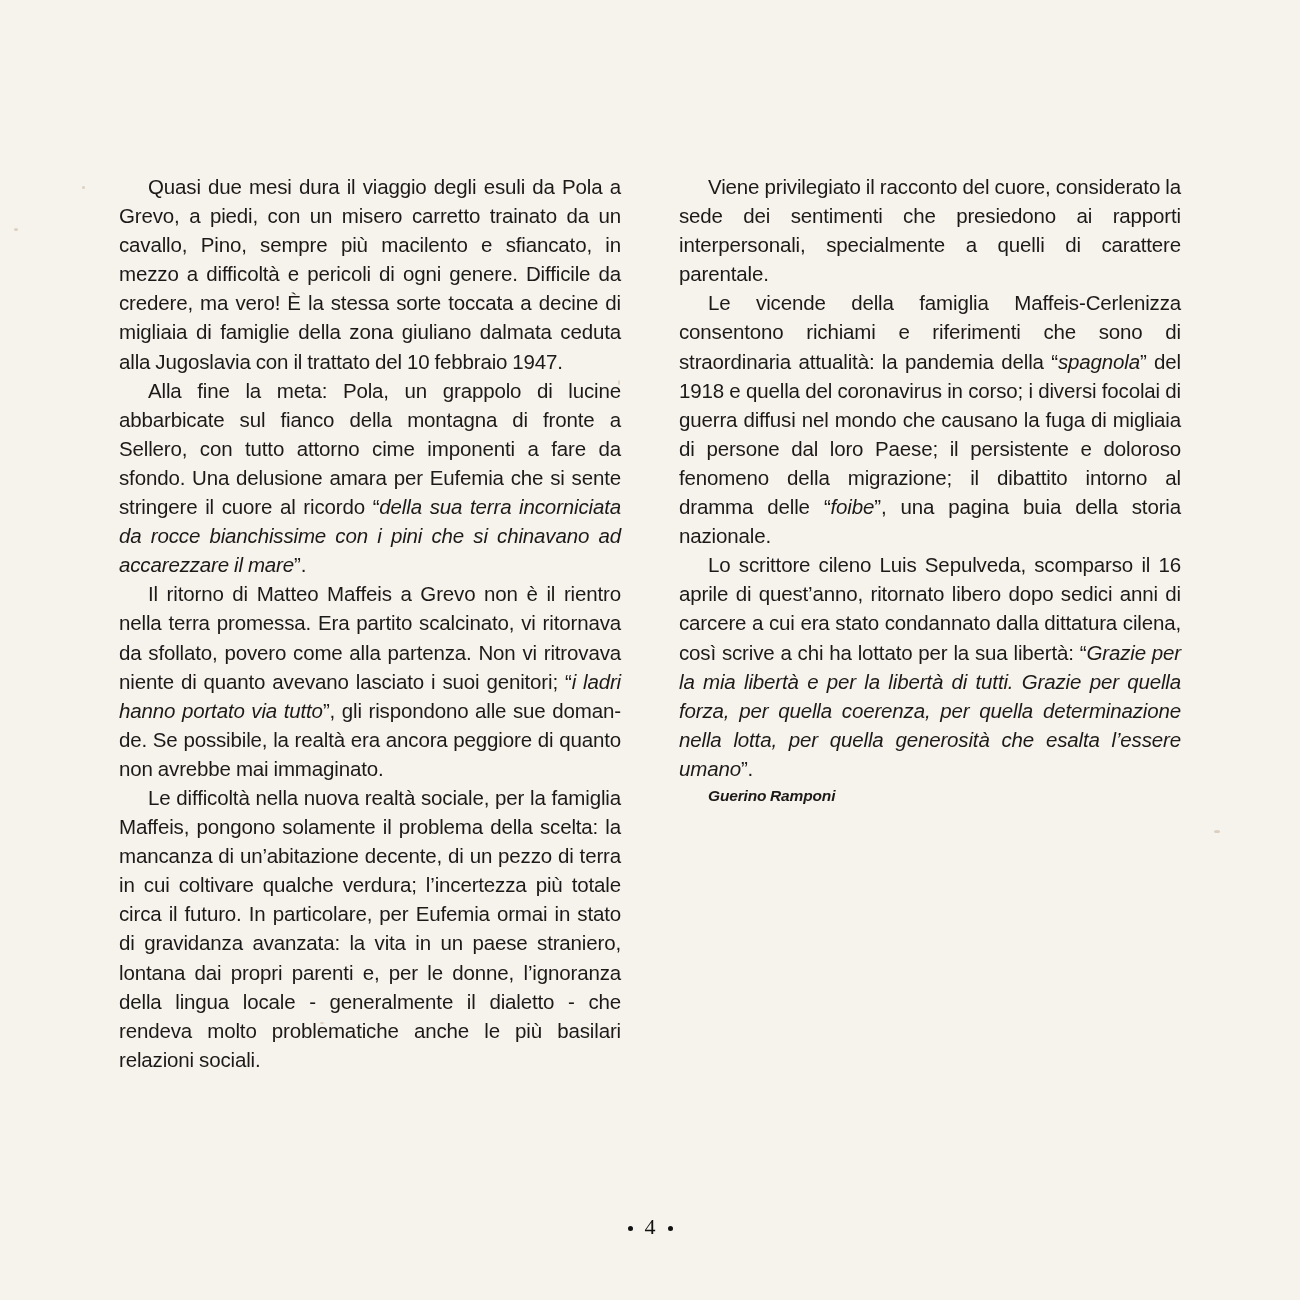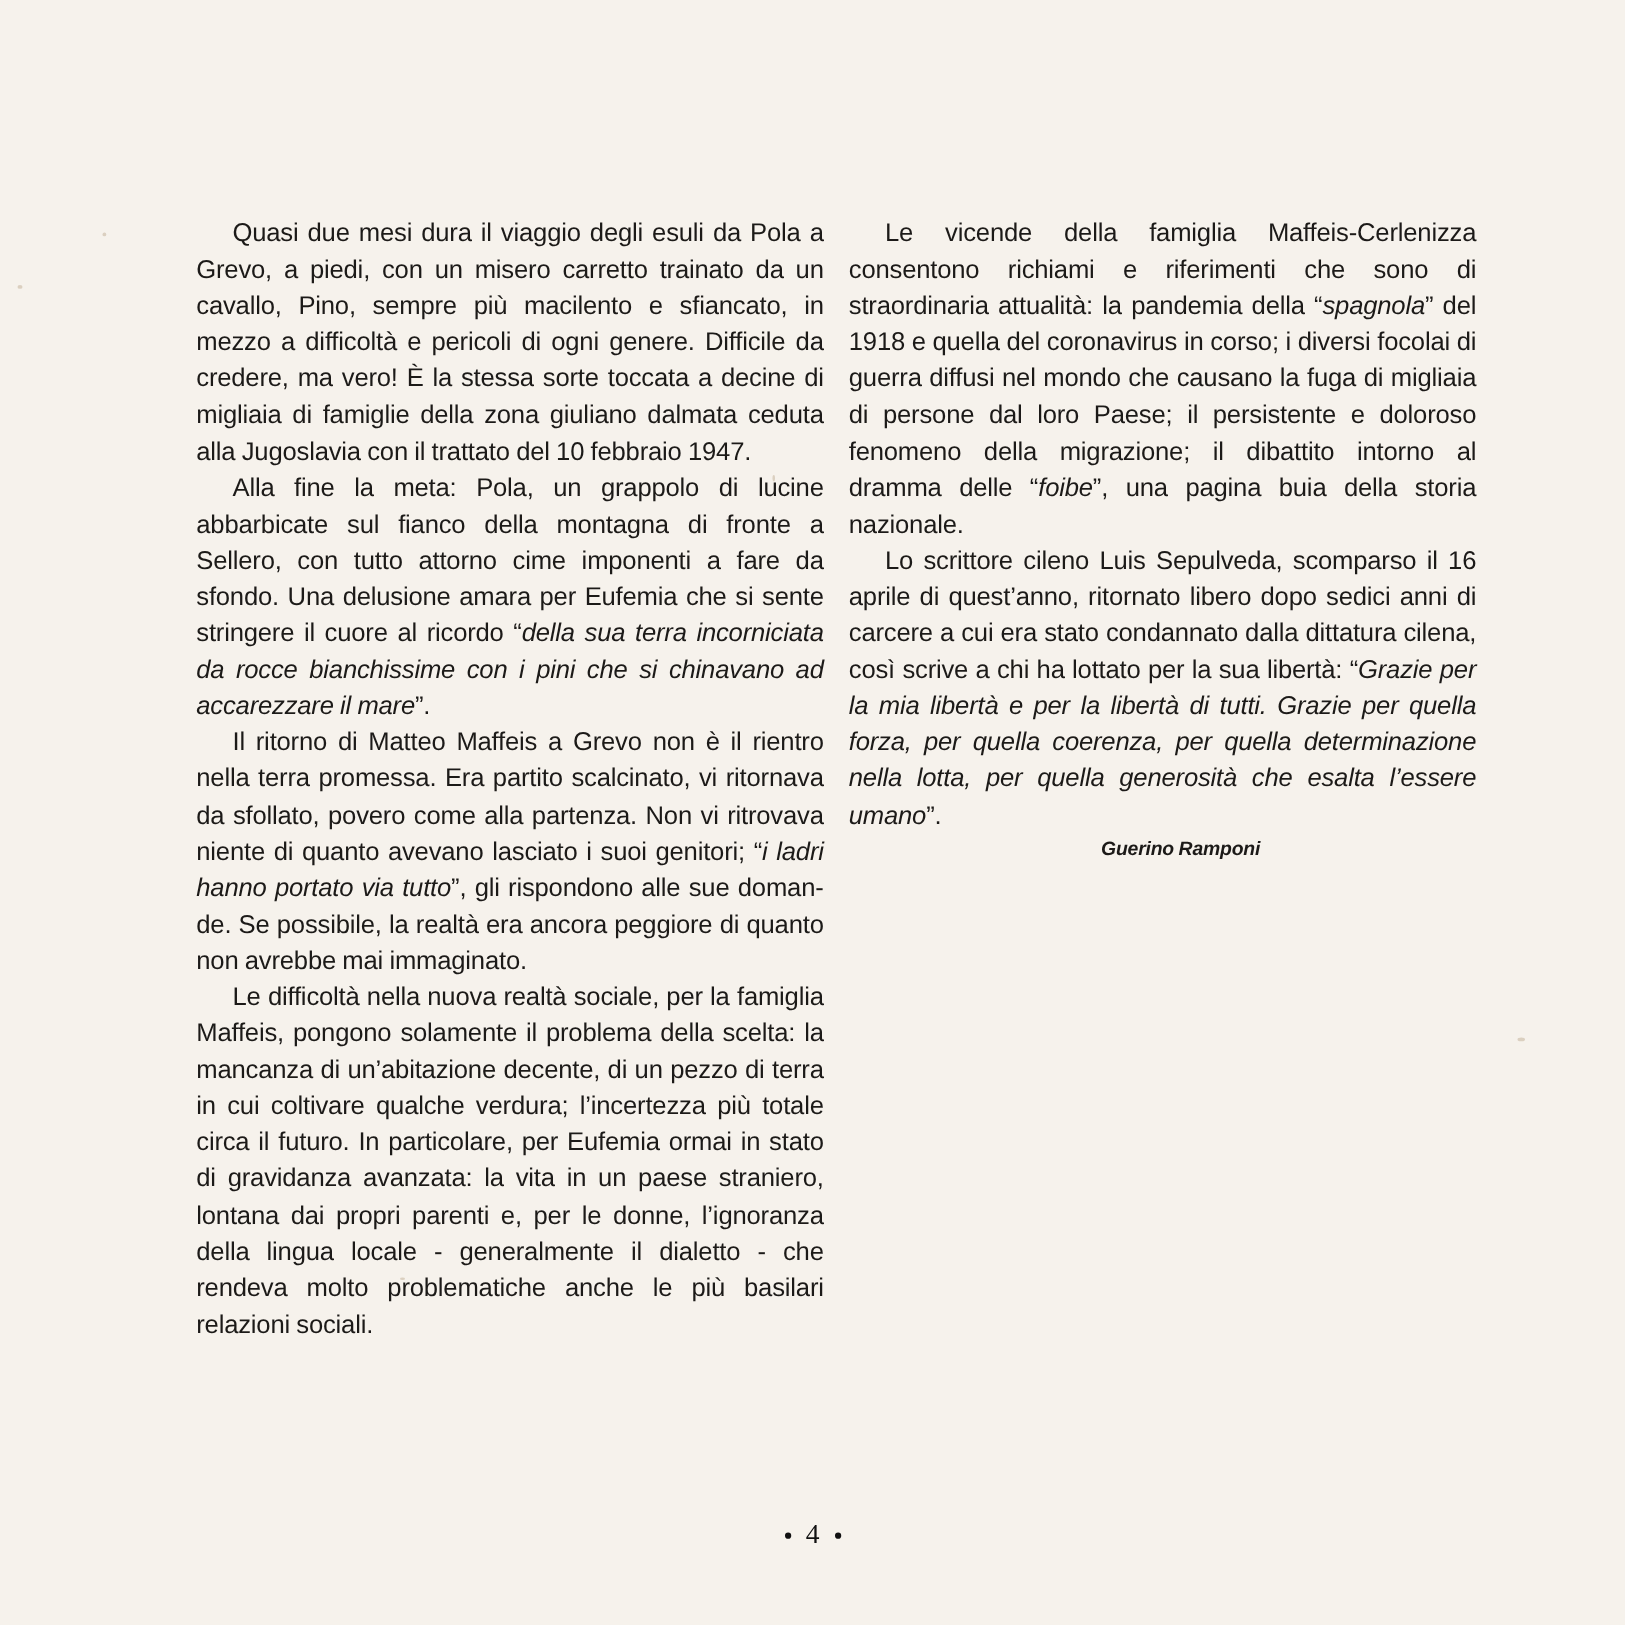--- a/index.html
+++ b/index.html
@@ -25,29 +25,29 @@
     position: absolute;
     top: 172px;
     width: 502px;
     font-size: 20.5px;
     line-height: 29.1px;
     text-align: justify;
     hyphens: manual;
     letter-spacing: -0.15px;
     word-spacing: -0.5px;
   }
-  .col-left { left: 119px; margin-left: 38px; }
+  .col-left { left: 119px; }
   .col-right { left: 679px; }
   .column p {
     margin: 0;
     text-indent: 29px;
   }
   em { font-style: italic; }
   .signature {
-    text-align: center;
+    text-align: left;
     font-weight: bold;
     font-style: italic;
     font-size: 15.5px;
     line-height: 26px;
     margin: 0;
     text-indent: 0;
   }
   .page-number {
     position: absolute;
     top: 1214px;
@@ -78,20 +78,21 @@
 <div class="speck" style="left:320px;top:1022px;width:4px;height:2px;"></div>
 
 <main>
   <section class="column col-left" id="left-col">
       <p><span>Quasi due mesi dura il viaggio degli esuli da Pola a Grevo, a piedi, con un misero carretto trai­nato da un cavallo, Pino, sempre più macilento e sfiancato, in mezzo a difficoltà e pericoli di ogni genere. Difficile da credere, ma vero! È la stessa sorte toccata a decine di migliaia di famiglie del­la zona giuliano dalmata ceduta alla Jugoslavia con il trattato del 10 febbraio 1947.</span></p>
       <p><span>Alla fine la meta: Pola, un grappolo di lucine abbarbicate sul fianco della montagna di fronte a Sellero, con tutto attorno cime imponenti a fare da sfondo. Una delusione amara per Eufe­mia che si sente stringere il cuore al ricordo “</span><em>del­la sua terra incorniciata da rocce bianchissime con i pini che si chinavano ad accarezzare il mare</em><span>”.</span></p>
       <p><span>Il ritorno di Matteo Maffeis a Grevo non è il rientro nella terra promessa. Era partito scalci­nato, vi ritornava da sfollato, povero come alla partenza. Non vi ritrovava niente di quanto ave­vano lasciato i suoi genitori; “</span><em>i ladri hanno por­tato via tutto</em><span>”, gli rispondono alle sue doman­de. Se possibile, la realtà era ancora peggiore di quanto non avrebbe mai immaginato.</span></p>
       <p><span>Le difficoltà nella nuova realtà sociale, per la famiglia Maffeis, pongono solamente il pro­blema della scelta: la mancanza di un’abitazio­ne decente, di un pezzo di terra in cui coltivare qualche verdura; l’incertezza più totale circa il futuro. In particolare, per Eufemia ormai in stato di gravidanza avanzata: la vita in un paese stra­niero, lontana dai propri parenti e, per le donne, l’ignoranza della lingua locale - generalmente il dialetto - che rendeva molto problematiche an­che le più basilari relazioni sociali.</span></p>
     </section>
   <section class="column col-right" id="right-col">
+      <p><span>Viene privilegiato il racconto del cuore, consi­derato la sede dei sentimenti che presiedono ai rapporti interpersonali, specialmente a quelli di carattere parentale.</span></p>
       <p><span>Le vicende della famiglia Maffeis-Cerlenizza consentono richiami e riferimenti che sono di straordinaria attualità: la pandemia della “</span><em>spa­gnola</em><span>” del 1918 e quella del coronavirus in corso; i diversi focolai di guerra diffusi nel mondo che causano la fuga di migliaia di persone dal loro Paese; il persistente e doloroso fenomeno della migrazione; il dibattito intorno al dramma delle “</span><em>foibe</em><span>”, una pagina buia della storia nazionale.</span></p>
       <p><span>Lo scrittore cileno Luis Sepulveda, scomparso il 16 aprile di quest’anno, ritornato libero dopo sedici anni di carcere a cui era stato condannato dalla dittatura cilena, così scrive a chi ha lottato per la sua libertà: “</span><em>Grazie per la mia libertà e per la libertà di tutti. Grazie per quella forza, per quel­la coerenza, per quella determinazione nella lotta, per quella generosità che esalta l’essere umano</em><span>”.</span></p>
       <p class="signature">Guerino Ramponi</p>
     </section>
 
   <div class="page-number">
     <span class="dot"></span><span>4</span><span class="dot"></span>
   </div>
 </main>
 

